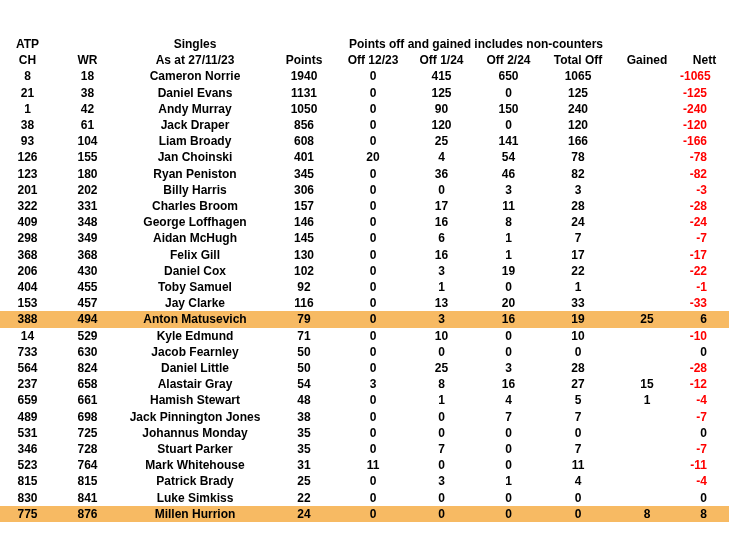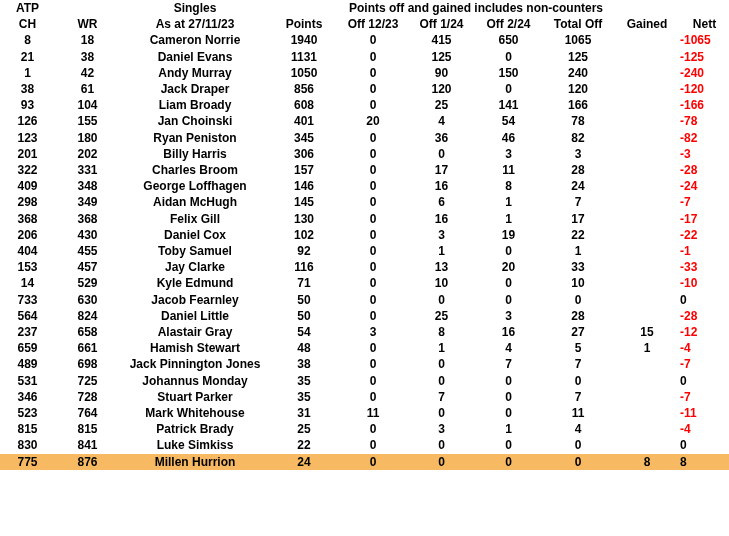--- a/index.html
+++ b/index.html
@@ -14,41 +14,42 @@
     background:var(--bg);
     font-family:"Liberation Sans", sans-serif;
     font-weight:bold;
     font-size:12px;
     color:var(--text);
   }
   table{
     border-collapse:collapse;
     table-layout:fixed;
     width:729px;
+    margin-top:36px;
   }
   td{
     height:16.2px;
     padding:0;
     text-align:center;
     vertical-align:middle;
     white-space:nowrap;
     overflow:visible;
     line-height:16.2px;
   }
   col.c-ch{width:55px}
   col.c-wr{width:65px}
   col.c-name{width:150px}
   col.c-points{width:68px}
   col.c-off1223{width:70px}
   col.c-off124{width:67px}
   col.c-off224{width:67px}
   col.c-totaloff{width:72px}
   col.c-gained{width:66px}
   col.c-nett{width:49px}
-  td.nett-val{text-align:left;padding-right:10px;}
+  td.nett-val{text-align:right;padding-right:22px;}
   td.neg{color:var(--neg);}
   tr.highlight td{background:var(--highlight);}
 </style>
 </head>
 <body>
 
 <table>
   <colgroup>
     <col class="c-ch">
       <col class="c-wr">
@@ -258,20 +259,32 @@
         <td>457</td>
         <td>Jay Clarke</td>
         <td>116</td>
         <td>0</td>
         <td>13</td>
         <td>20</td>
         <td>33</td>
         <td></td>
         <td class="nett-val neg">-33</td>
       </tr>
+      <tr class="highlight">
+        <td>388</td>
+        <td>494</td>
+        <td>Anton Matusevich</td>
+        <td>79</td>
+        <td>0</td>
+        <td>3</td>
+        <td>16</td>
+        <td>19</td>
+        <td>25</td>
+        <td class="nett-val">6</td>
+      </tr>
       <tr>
         <td>14</td>
         <td>529</td>
         <td>Kyle Edmund</td>
         <td>71</td>
         <td>0</td>
         <td>10</td>
         <td>0</td>
         <td>10</td>
         <td></td>

